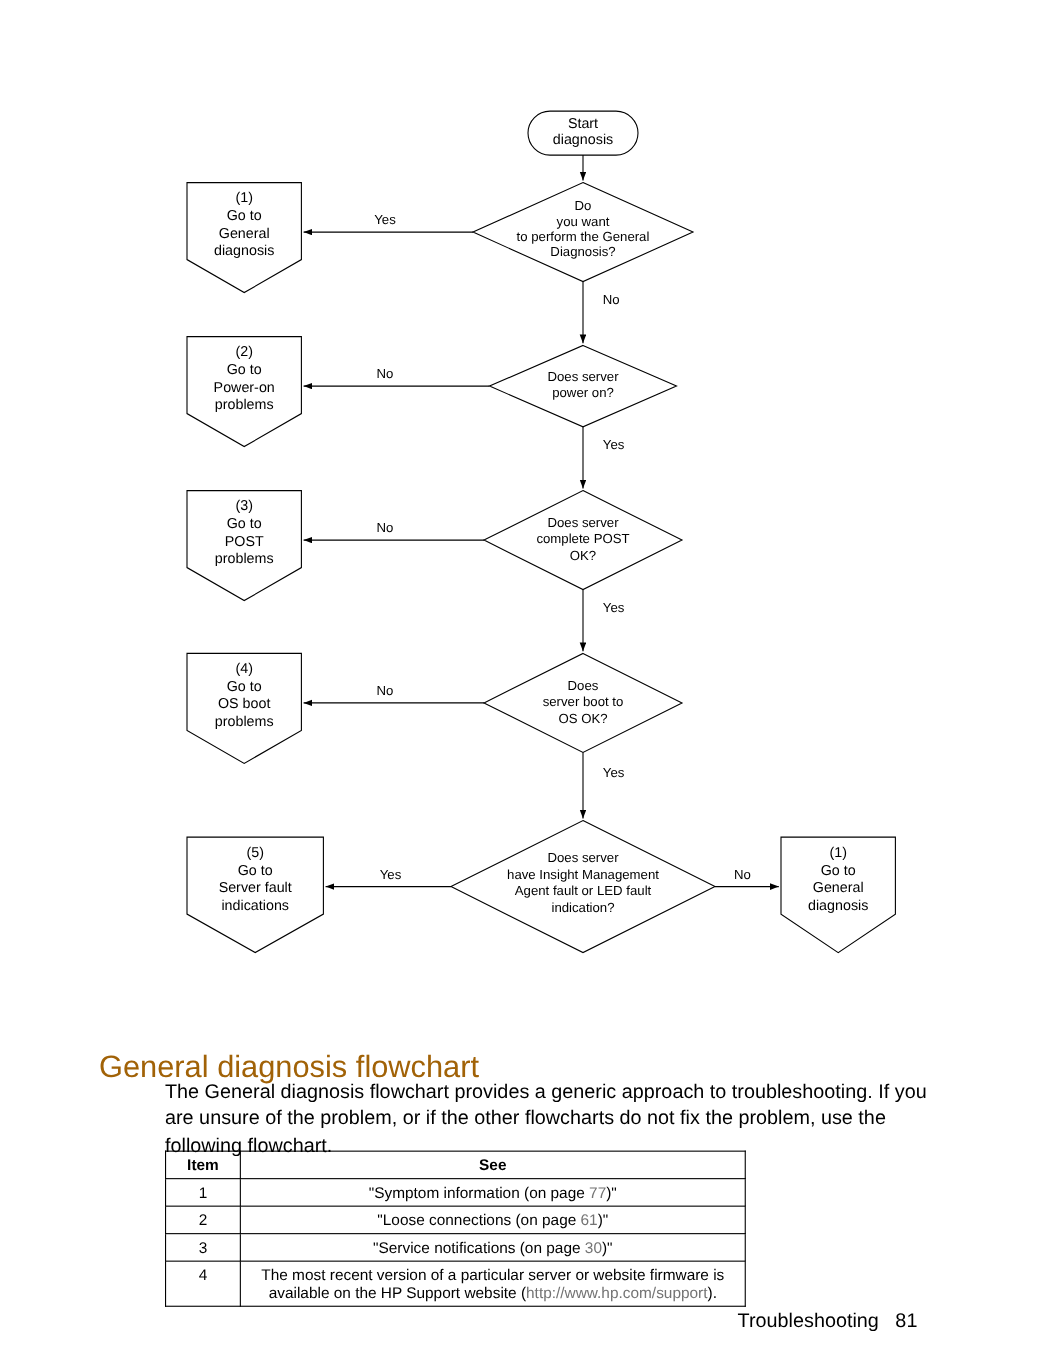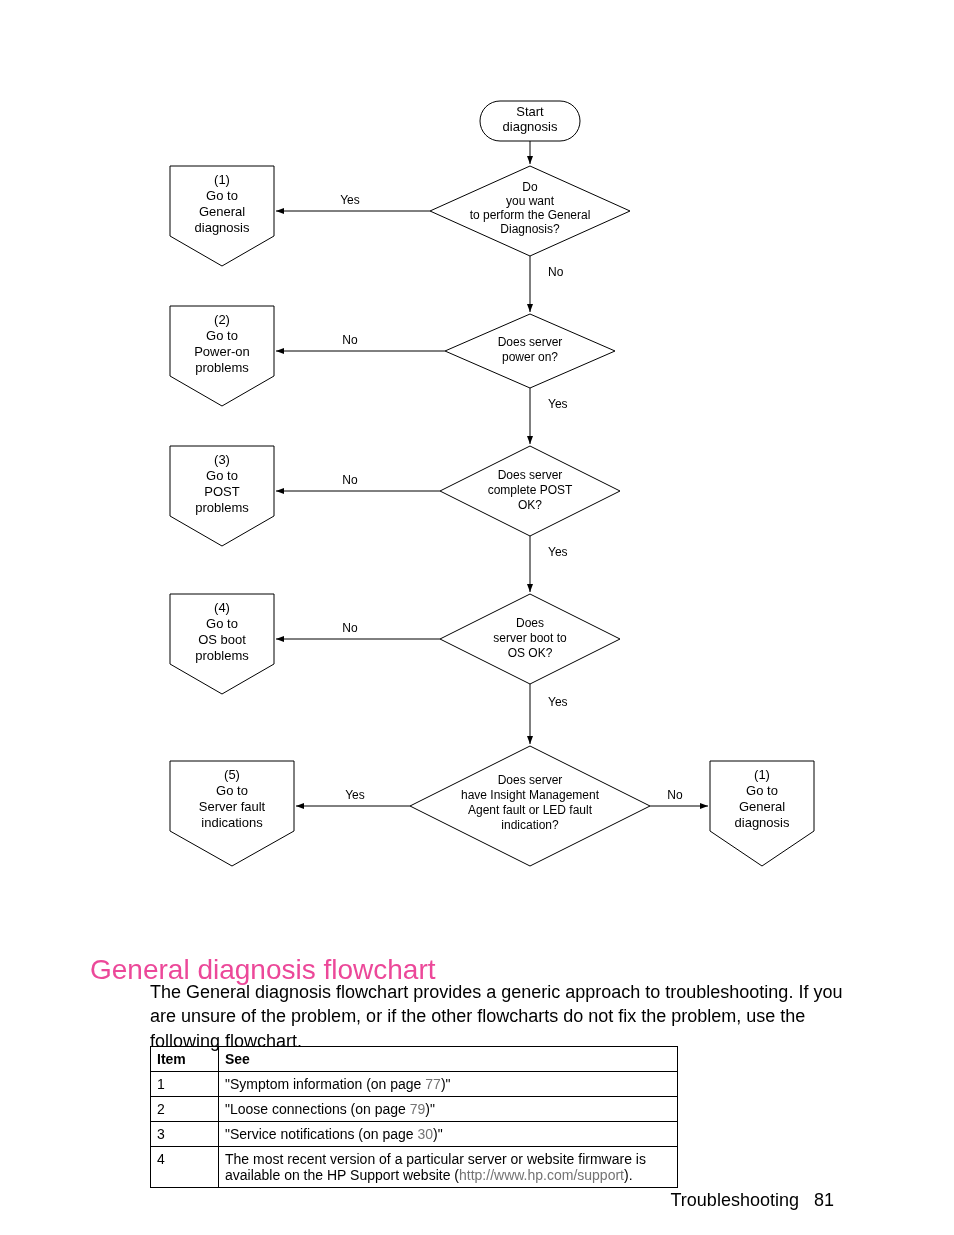--- a/index.html
+++ b/index.html
@@ -1,22 +1,22 @@
 <!DOCTYPE html>
 <html><head>
 <meta charset="utf-8">
 <style>
 html,body{margin:0;padding:0;background:#fff;font-family:Arial,Helvetica,sans-serif;color:#000}
 .page{width:954px;height:1235px;position:relative;margin:16px auto;background:#fff}
 svg{position:absolute;top:0;left:0}
 .diamond-txt,.term-txt,.off-txt,.edge-txt{font-family:Arial,Helvetica,sans-serif}
-.heading{position:absolute;left:90px;top:938px;font-size:28px;color:#ec4899;font-weight:400}
+.heading{position:absolute;left:90px;top:938px;font-size:28px;color:#a16207;font-weight:400}
 .body-text{position:absolute;left:150px;top:964px;width:720px;font-size:18px;line-height:1.35}
 table.ref{position:absolute;left:150px;top:1030px;border-collapse:collapse;width:528px;font-size:14px}
-table.ref th,table.ref td{border:1px solid #000;padding:4px 6px;text-align:left;vertical-align:top}
+table.ref th,table.ref td{border:1px solid #000;padding:4px 6px;text-align:center;vertical-align:top}
 table.ref th{font-weight:700}
 .link{color:#737373}
 .footer{position:absolute;right:120px;bottom:40px;font-size:18px}
 </style>
 </head>
 <body>
 <div class="page">
 
 <svg width="954" height="930">
   <defs>
@@ -136,21 +136,21 @@
         <tr>
     <th style="width:55px">Item</th>
     <th>See</th>
   </tr>
   <tr>
     <td>1</td>
     <td><span>"Symptom information (on page </span><span class="link">77</span><span>)"</span></td>
   </tr>
   <tr>
     <td>2</td>
-    <td><span>"Loose connections (on page </span><span class="link">79</span><span>)"</span></td>
+    <td><span>"Loose connections (on page </span><span class="link">61</span><span>)"</span></td>
   </tr>
   <tr>
     <td>3</td>
     <td><span>"Service notifications (on page </span><span class="link">30</span><span>)"</span></td>
   </tr>
   <tr>
     <td>4</td>
     <td><span>The most recent version of a particular server or website firmware is available on the HP Support website (</span><span class="link">http://www.hp.com/support</span><span>).</span></td>
   </tr>
 </tbody>

